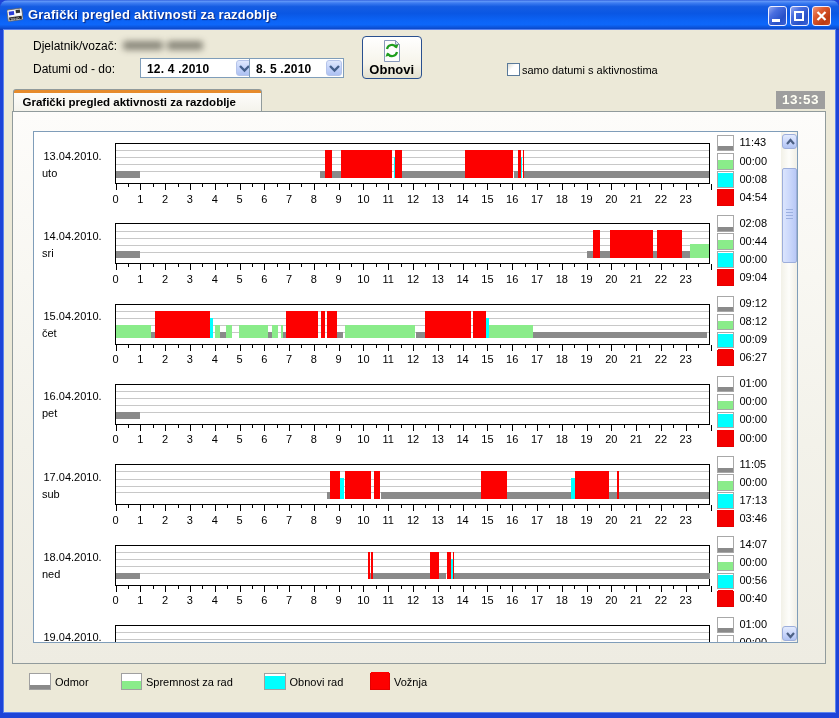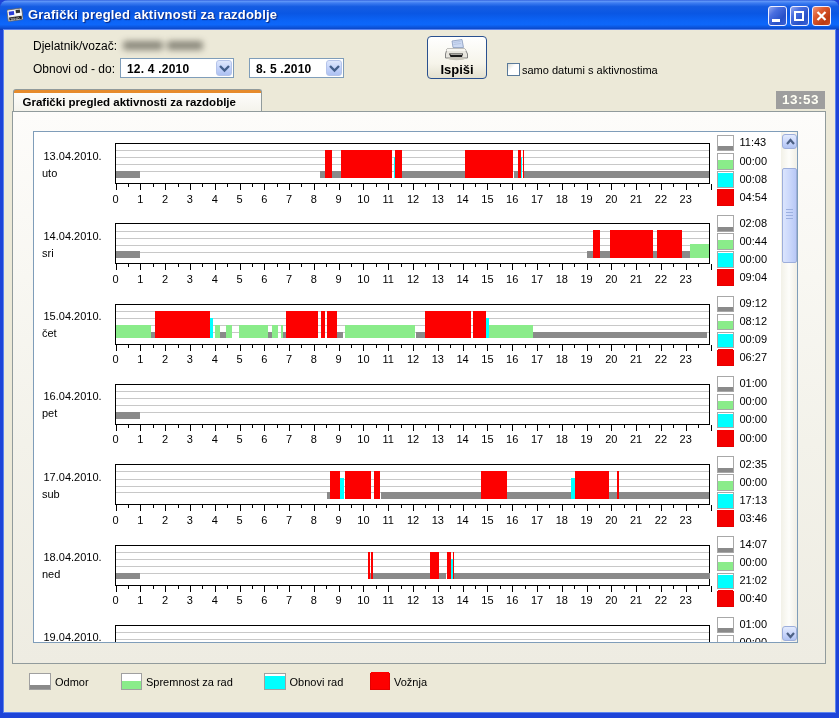--- a/index.html
+++ b/index.html
@@ -74,53 +74,51 @@
       </span>
   <span class="wb" style="left:789.5px">
         <i style="position:absolute;left:3px;top:4px;width:10px;height:10px;border:2px solid #fff"></i>
       </span>
   <span class="wb cl" style="left:811.5px"><svg width="17" height="18" viewBox="0 0 17 18">
           <path d="M4.5 5 l8 8 M12.5 5 l-8 8" stroke="#fff" stroke-width="2.2"></path>
         </svg></span>
  </div>
  <div id="cl"></div>
  <div class="lb" style="left:33px;top:39px">Djelatnik/vozač:</div>
- <div class="lb" style="left:33px;top:62px">Obnovi od - do:</div>
+ <div class="lb" style="left:33px;top:62px">Datumi od - do:</div>
  <div id="blur">
       <i style="left:0;width:40px"></i>
       <i style="left:44px;width:36px"></i>
     </div>
- <div class="combo" style="left:120px;width:114px">
+ <div class="combo" style="left:140px;width:114px">
       <b>12. 4 .2010</b>
       <span class="cbtn">
         <svg width="11" height="8" viewBox="0 0 11 8" style="position:absolute;left:2px;top:4px">
 <path d="M1 1 l4.5 4.5 L10 1" fill="none" stroke="#44608c" stroke-width="2.4"></path>
 </svg>
       </span>
     </div>
  <div class="combo" style="left:249px;width:95px">
       <b>8. 5 .2010</b>
       <span class="cbtn">
         <svg width="11" height="8" viewBox="0 0 11 8" style="position:absolute;left:2px;top:4px">
 <path d="M1 1 l4.5 4.5 L10 1" fill="none" stroke="#44608c" stroke-width="2.4"></path>
 </svg>
       </span>
     </div>
- <div class="btn" style="left:427px;width:60px">
-      <svg width="26" height="24" viewBox="0 0 26 24">
-<path d="M8 2 l10-1.5 1.5 8 H9 z" fill="#ccd9f2" stroke="#8899bb" stroke-width="0.8"></path>
-<path d="M9.5 3.5 l7-1" stroke="#aabbdd" stroke-width="0.7"></path>
-<path d="M9.5 5.5 l7.5-1" stroke="#aabbdd" stroke-width="0.7"></path>
-<path d="M3 10 h18 l2.5 5 v4 H1.5 v-4 z" fill="#e8e6df" stroke="#777" stroke-width="0.9"></path>
-<path d="M3 10 h18 l1 2 H2.2 z" fill="#f6f5f0"></path>
-<path d="M5 14.5 h14 l-1 3.5 H6.5 z" fill="#1a1a1a"></path>
-<path d="M6.5 15.4 h11.5" stroke="#e8e6df" stroke-width="0.8"></path>
-<ellipse cx="12.5" cy="19.6" rx="9" ry="1.6" fill="#c9c6bb"></ellipse>
+ <div class="btn" style="left:361.5px;width:60.5px">
+      <svg width="22" height="24" viewBox="0 0 22 24">
+<path d="M3.5 1.5 h11 l4 4 v17 h-15 z" fill="#fdfdfd" stroke="#8899bb" stroke-width="1"></path>
+<path d="M14.5 1.5 l4 4 h-4 z" fill="#dde4f0" stroke="#8899bb" stroke-width="1"></path>
+<path d="M6 10 a5 5 0 0 1 9.2-1.6" fill="none" stroke="#1f9e1f" stroke-width="2.2"></path>
+<path d="M17.5 5.2 l-1.6 4.2 -3.4-2.6 z" fill="#1f9e1f"></path>
+<path d="M16 13 a5 5 0 0 1-9.2 1.6" fill="none" stroke="#1f9e1f" stroke-width="2.2"></path>
+<path d="M4.5 17.8 l1.6-4.2 3.4 2.6 z" fill="#1f9e1f"></path>
 </svg>
-      <b>Ispiši</b>
+      <b>Obnovi</b>
     </div>
  <div id="chk"></div>
  <div class="sm" style="left:522px;top:63.5px">samo datumi s aktivnostima</div>
  <div id="tab">
       <b>Grafički pregled aktivnosti za razdoblje</b>
     </div>
  <div id="clock">13:53</div>
  <div id="page"></div>
  <div id="cont"></div>
  <div id="cv">
@@ -649,21 +647,21 @@
 <div class="hl" style="left:491px;top:381.7px">17</div>
 <div class="hl" style="left:515.8px;top:381.7px">18</div>
 <div class="hl" style="left:540.5px;top:381.7px">19</div>
 <div class="hl" style="left:565.3px;top:381.7px">20</div>
 <div class="hl" style="left:590.1px;top:381.7px">21</div>
 <div class="hl" style="left:614.9px;top:381.7px">22</div>
 <div class="hl" style="left:639.7px;top:381.7px">23</div>
 <div class="sw" style="left:683px;top:324.1px">
         <i style="left:0;right:0;bottom:0;height:4px;background:#8a8a8a"></i>
       </div>
-<div class="tt" style="left:705.5px;top:325.6px">02:35</div>
+<div class="tt" style="left:705.5px;top:325.6px">11:05</div>
 <div class="sw" style="left:683px;top:342.2px">
         <i style="left:0;right:0;bottom:0;height:8.5px;background:#8aec8a"></i>
       </div>
 <div class="tt" style="left:705.5px;top:343.7px">00:00</div>
 <div class="sw" style="left:683px;top:360.2px">
         <i style="left:0;right:0;bottom:0;height:13.5px;background:#00ffff"></i>
       </div>
 <div class="tt" style="left:705.5px;top:361.7px">17:13</div>
 <div class="sw" style="left:683px;top:378.3px;border-color:#e40000">
         <i style="left:0;right:0;bottom:0;height:16px;background:#f40000"></i>
@@ -764,21 +762,21 @@
         <i style="left:0;right:0;bottom:0;height:4px;background:#8a8a8a"></i>
       </div>
 <div class="tt" style="left:705.5px;top:405.9px">14:07</div>
 <div class="sw" style="left:683px;top:422.5px">
         <i style="left:0;right:0;bottom:0;height:8.5px;background:#8aec8a"></i>
       </div>
 <div class="tt" style="left:705.5px;top:424px">00:00</div>
 <div class="sw" style="left:683px;top:440.5px">
         <i style="left:0;right:0;bottom:0;height:13.5px;background:#00ffff"></i>
       </div>
-<div class="tt" style="left:705.5px;top:442px">21:02</div>
+<div class="tt" style="left:705.5px;top:442px">00:56</div>
 <div class="sw" style="left:683px;top:458.6px;border-color:#e40000">
         <i style="left:0;right:0;bottom:0;height:16px;background:#f40000"></i>
       </div>
 <div class="tt" style="left:705.5px;top:460.1px">00:40</div>
 <div class="date" style="left:9.5px;top:499.3px">19.04.2010.</div>
 <div class="box" style="left:80.5px;top:492.8px">
 <i class="gl" style="top:6.3px"></i>
 <i class="gl" style="top:13.4px"></i>
 
 </div>

